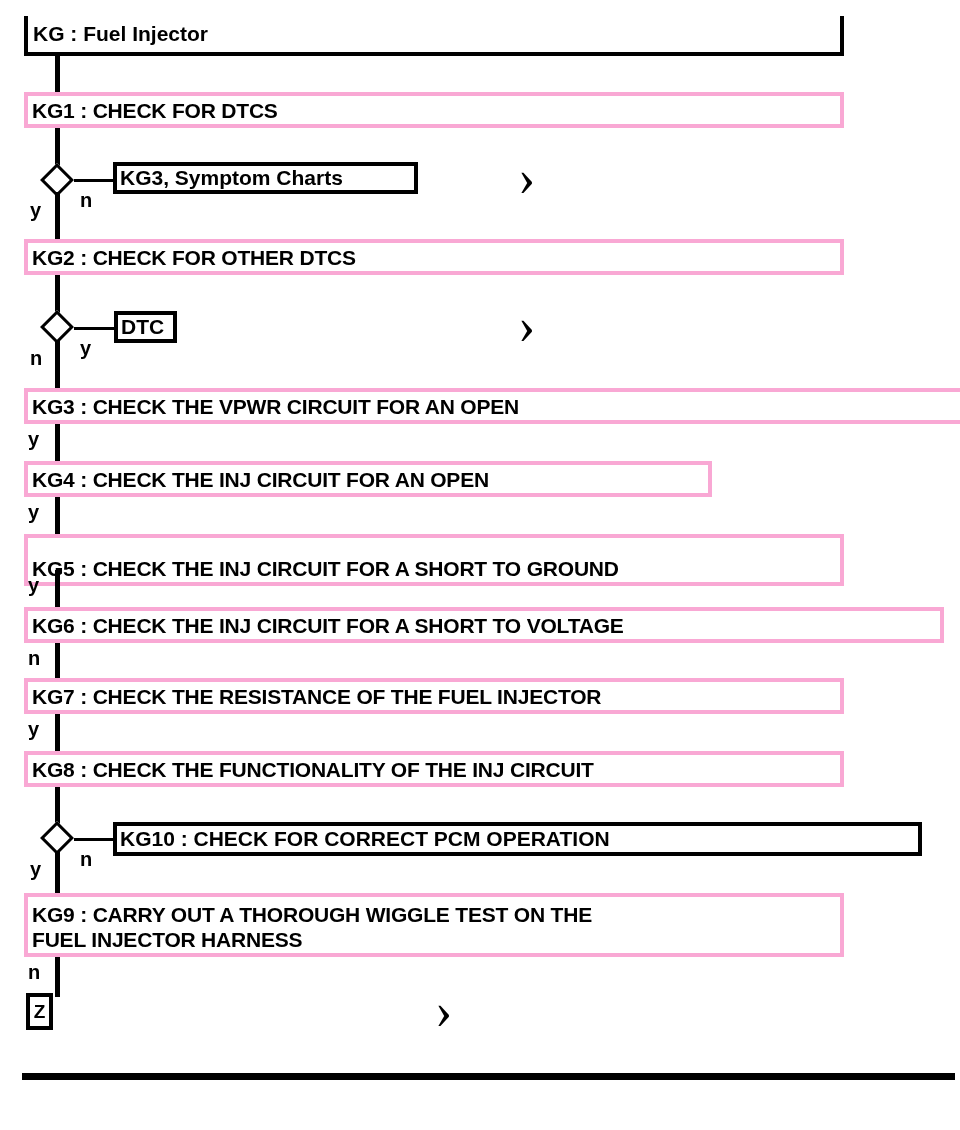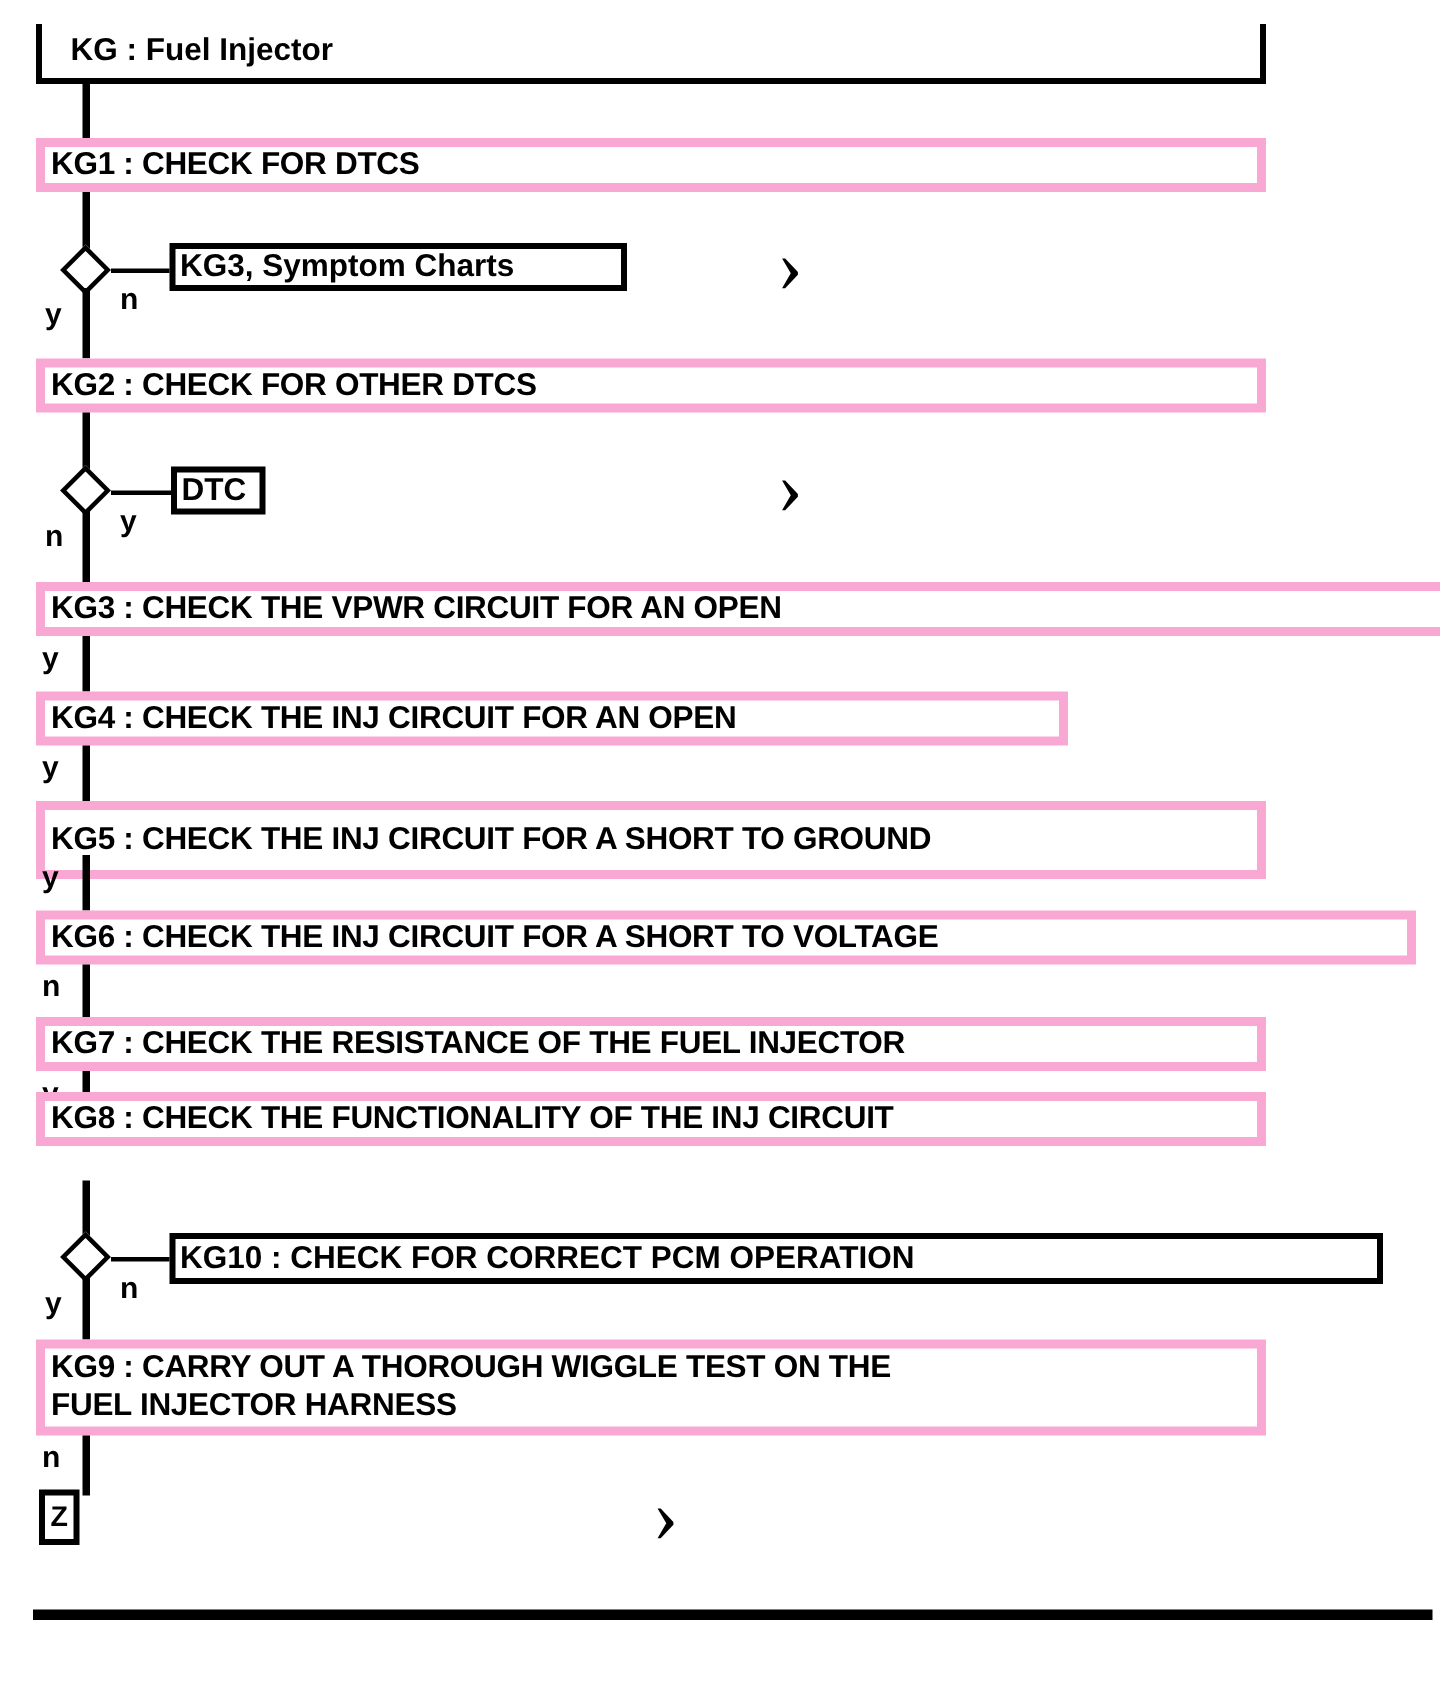--- a/index.html
+++ b/index.html
@@ -15,24 +15,24 @@
     width: 960px;
     height: 1130px;
     background: #ffffff;
     overflow: hidden;
   }
 
   
   .step-box {
     position: absolute;
     box-sizing: border-box;
-    border: 6px solid #f9a8d4;
-    background: #ffffff;
-    display: flex;
-    align-items: center;
+    border: 4px solid #f9a8d4;
+    background: #ffffff;
+    display: flex;
+    align-items: flex-end;
   }
   .step-box .step-label {
     font-size: 21px;
     font-weight: bold;
     color: #000000;
     letter-spacing: -0.2px;
     padding-left: 4px;
     line-height: 1.18;
     white-space: pre-line;
   }
@@ -46,21 +46,21 @@
     border-bottom: 4px solid #000000;
     border-top: 0;
     background: #ffffff;
     display: flex;
     align-items: center;
   }
   .title-box .title-label {
     font-size: 21px;
     font-weight: bold;
     color: #000000;
-    padding-left: 19px;
+    padding-left: 5px;
     letter-spacing: 0px;
   }
 
   
   .branch-box {
     position: absolute;
     box-sizing: border-box;
     border: 4px solid #000000;
     background: #ffffff;
     display: flex;
@@ -210,21 +210,21 @@
   </div>
   <div class="vline" style="left:55px; top:643px; height:38px;"></div>
   <div class="edge-label" style="left:28px; top:648px;">n</div>
 
   <div class="step-box" style="left:24px; top:678px; width:820px; height:36px;">
     <span class="step-label">KG7 : CHECK THE RESISTANCE OF THE FUEL INJECTOR</span>
   </div>
   <div class="vline" style="left:55px; top:714px; height:38px;"></div>
   <div class="edge-label" style="left:28px; top:719px;">y</div>
 
-  <div class="step-box" style="left:24px; top:728px; width:820px; height:36px;">
+  <div class="step-box" style="left:24px; top:751px; width:820px; height:36px;">
     <span class="step-label">KG8 : CHECK THE FUNCTIONALITY OF THE INJ CIRCUIT</span>
   </div>
 
   <div class="vline" style="left:55px; top:787px; height:40px;"></div>
 
   <div class="diamond" style="left:45px; top:826px;"></div>
   <div class="hline" style="left:74px; top:838px; width:40px;"></div>
   <div class="edge-label" style="left:30px; top:859px;">y</div>
   <div class="edge-label" style="left:80px; top:849px;">n</div>
 

